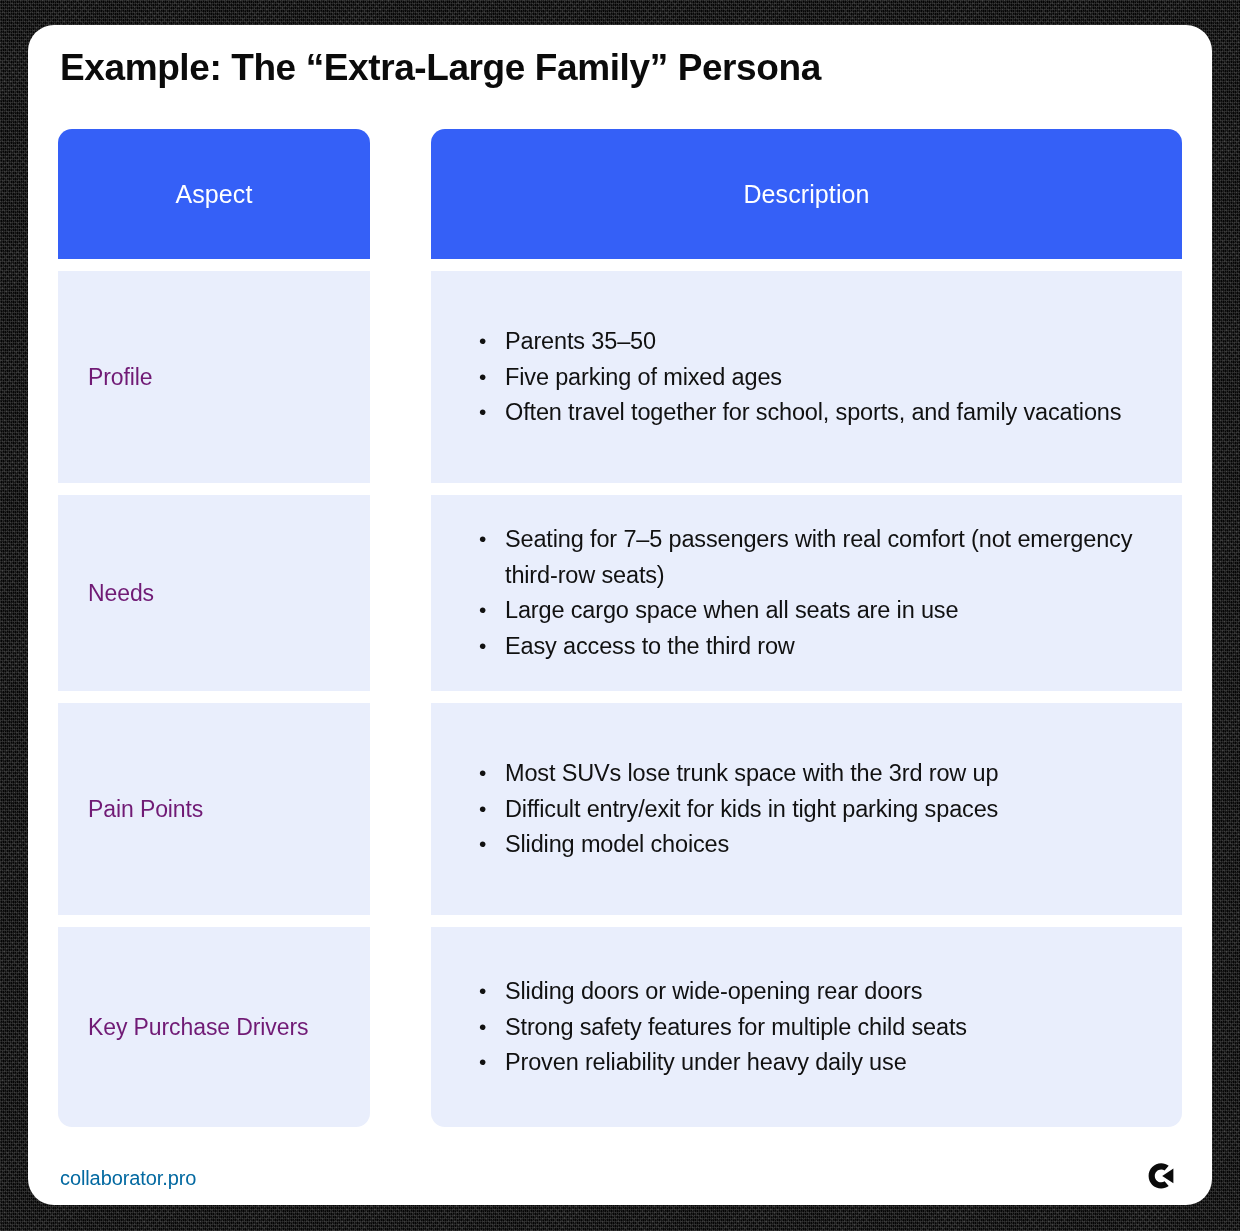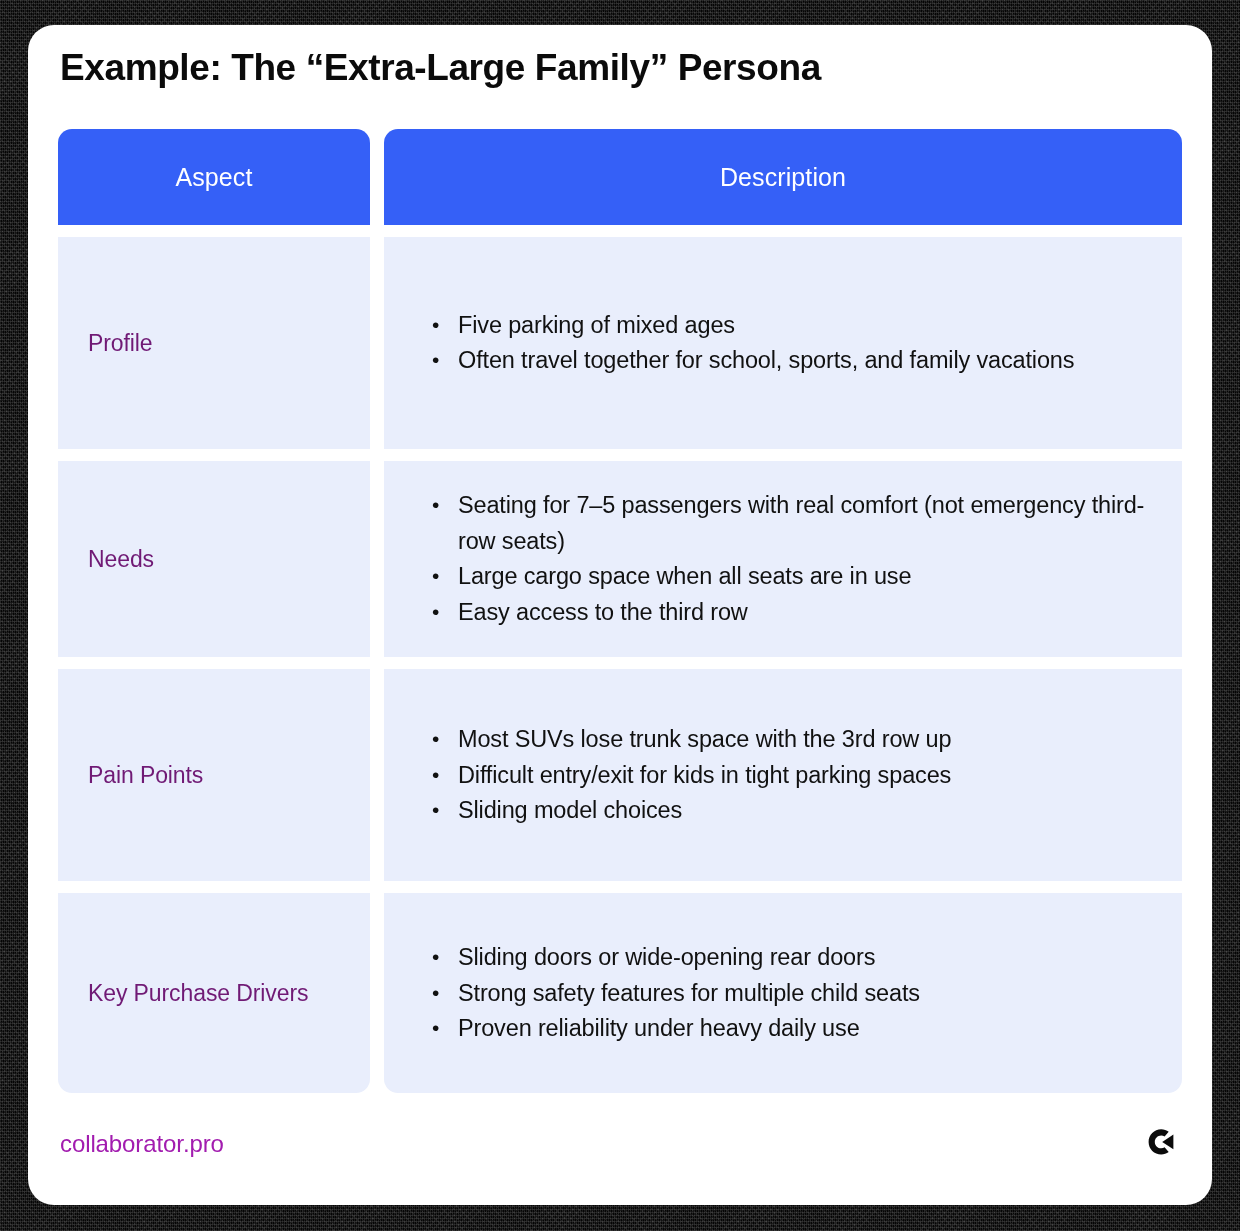--- a/index.html
+++ b/index.html
@@ -74,28 +74,29 @@
     width: 312px;
     flex: 0 0 312px;
     display: flex;
     align-items: center;
   }
 
   .cell-desc {
     flex: 1 1 auto;
     display: flex;
     align-items: center;
+    margin-left: 47px;
   }
 
   
   .row-head .cell-aspect,
   .row-head .cell-desc {
     background: #3560f7;
     border-radius: 14px 14px 0 0;
-    height: 96px;
+    height: 130px;
     justify-content: center;
   }
 
   .head-label {
     color: #ffffff;
     font-size: 25px;
     font-weight: 500;
     letter-spacing: 0.1px;
   }
 
@@ -152,22 +153,22 @@
 
   .footer {
     display: flex;
     align-items: center;
     justify-content: space-between;
     margin-top: 34px;
     padding: 0 6px 0 2px;
   }
 
   .footer-text {
-    font-size: 24px;
-    color: #a21caf;
+    font-size: 20px;
+    color: #0369a1;
     letter-spacing: -0.1px;
   }
 
   .logo-mark { display: block; }
 </style>
 </head>
 <body>
 
 <div class="frame-noise"></div>
 
@@ -186,20 +187,21 @@
           <span class="head-label">Description</span>
         </div>
       </div>
 
       <div class="row row-body row-profile">
         <div class="cell-aspect">
           <span class="aspect-label">Profile</span>
         </div>
         <div class="cell-desc">
           <ul class="bullets">
+            <li>Parents 35–50</li>
             <li>Five parking of mixed ages</li>
             <li>Often travel together for school, sports, and family vacations</li>
           </ul>
         </div>
       </div>
 
       <div class="row row-body row-needs">
         <div class="cell-aspect">
           <span class="aspect-label">Needs</span>
         </div>

